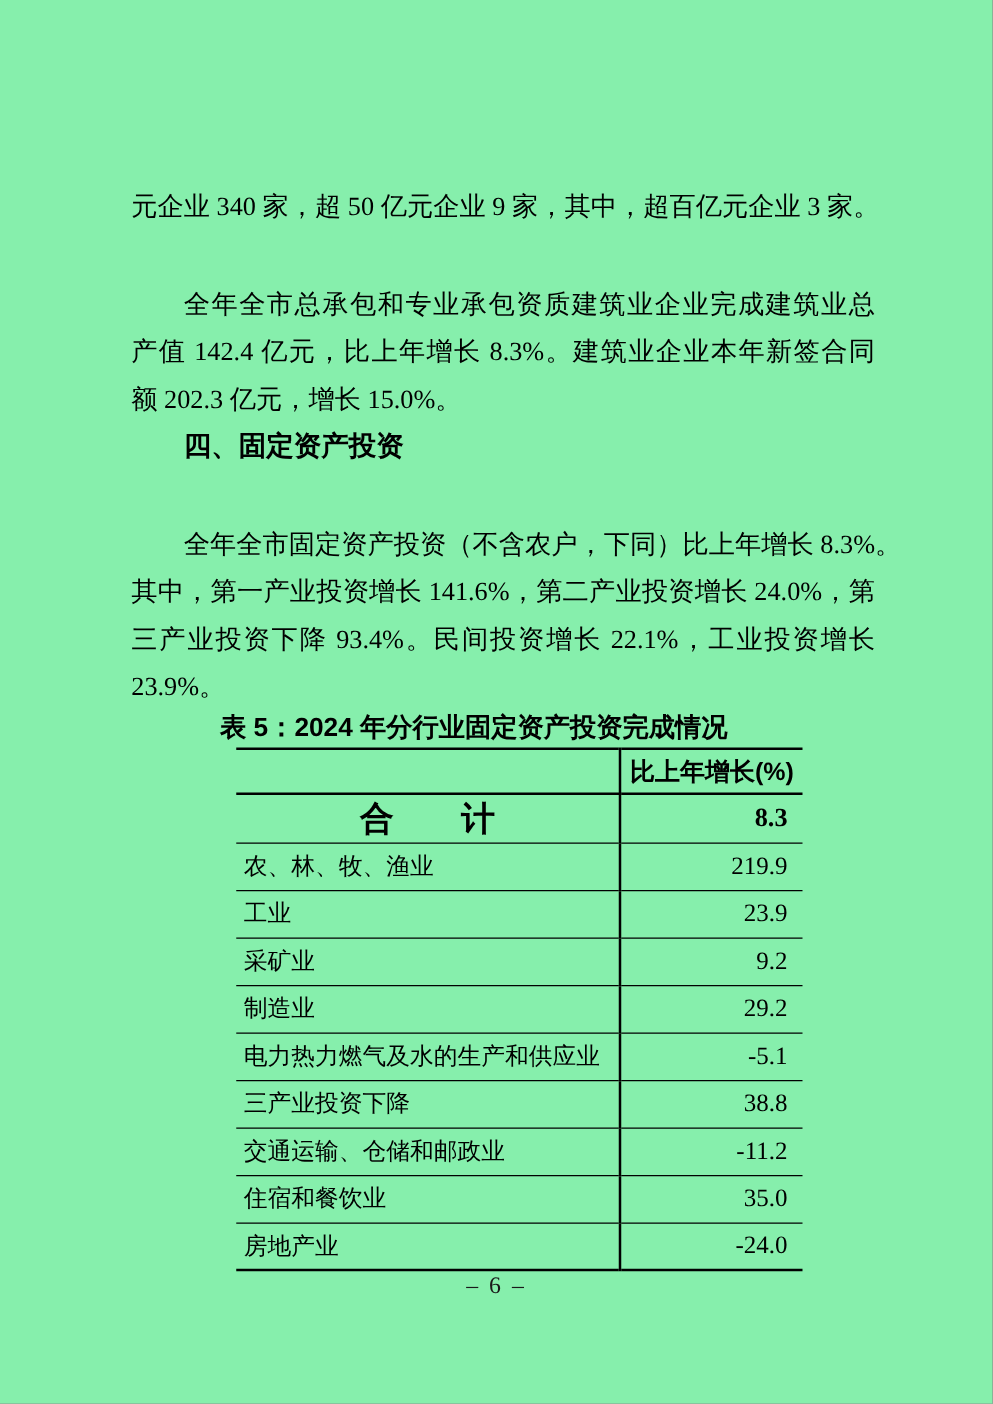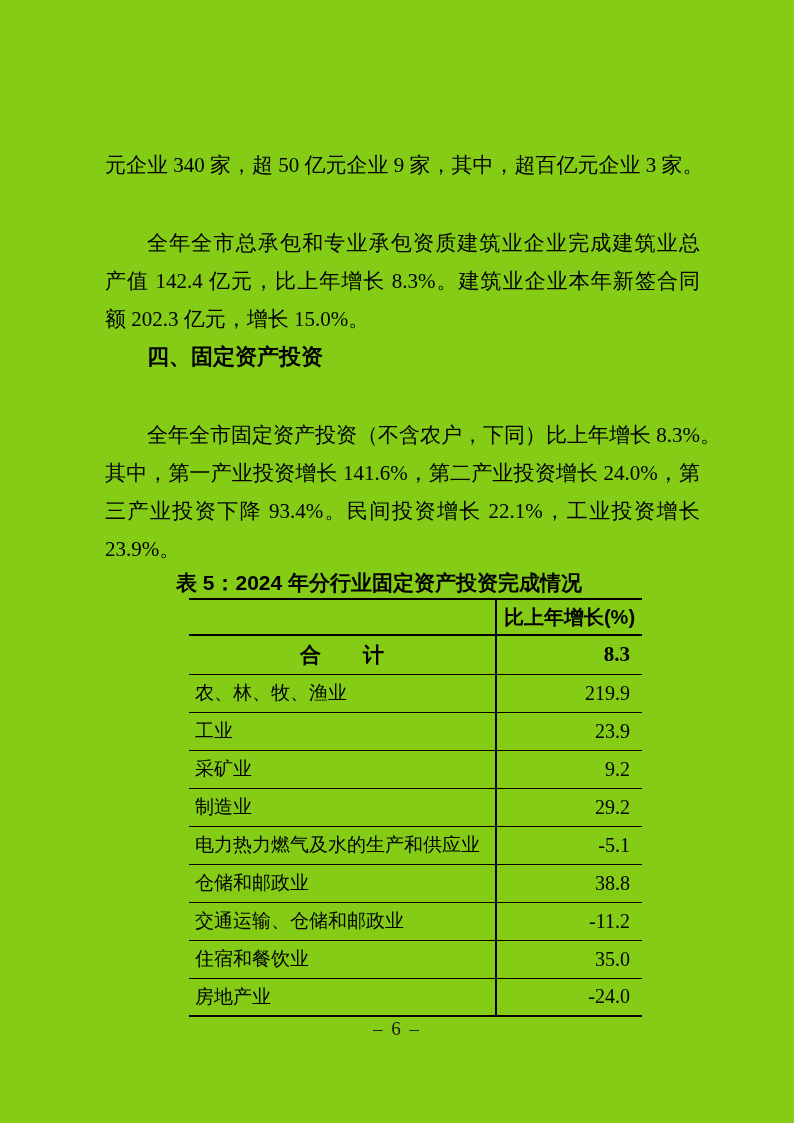--- a/index.html
+++ b/index.html
@@ -1,21 +1,21 @@
 <!DOCTYPE html>
 <html><head>
 <meta charset="utf-8">
 <style>
   * { margin:0; padding:0; box-sizing:border-box; }
   html,body { background:#888; }
   .page {
     position:relative;
     width:794px; height:1123px;
     margin:0 auto;
-    background:#84cc16;
+    background:#86efac;
     color:#000;
     font-family:"Liberation Serif","DejaVu Serif",serif;
     overflow:hidden;
   }
   .content { padding:146px 94px 0 105px; }
   .bodyline {
     font-size:21px;
     line-height:38px;
     white-space:nowrap;
     font-family:"Liberation Serif","DejaVu Serif",serif;
@@ -57,21 +57,21 @@
   th.value-head {
     font-size:20px;
     font-weight:bold;
     text-align:center;
     font-family:"Liberation Sans","DejaVu Sans",sans-serif;
     white-space:nowrap;
   }
   tr.total-row td { height:39px; }
   td.total-label {
     text-align:center;
-    font-size:21px;
+    font-size:27px;
     font-weight:bold;
     font-family:"Liberation Sans","DejaVu Sans",sans-serif;
   }
   td.total-value {
     text-align:right;
     padding-right:12px;
     font-size:21px;
     font-weight:bold;
     font-family:"Liberation Serif","DejaVu Serif",serif;
   }
@@ -150,21 +150,21 @@
         </tr>
         <tr class="data-row">
           <td class="divider ind-label">制造业</td>
           <td class="ind-value">29.2</td>
         </tr>
         <tr class="data-row">
           <td class="divider ind-label">电力热力燃气及水的生产和供应业</td>
           <td class="ind-value">-5.1</td>
         </tr>
         <tr class="data-row">
-          <td class="divider ind-label">仓储和邮政业</td>
+          <td class="divider ind-label">三产业投资下降</td>
           <td class="ind-value">38.8</td>
         </tr>
         <tr class="data-row">
           <td class="divider ind-label">交通运输、仓储和邮政业</td>
           <td class="ind-value">-11.2</td>
         </tr>
         <tr class="data-row">
           <td class="divider ind-label">住宿和餐饮业</td>
           <td class="ind-value">35.0</td>
         </tr>

